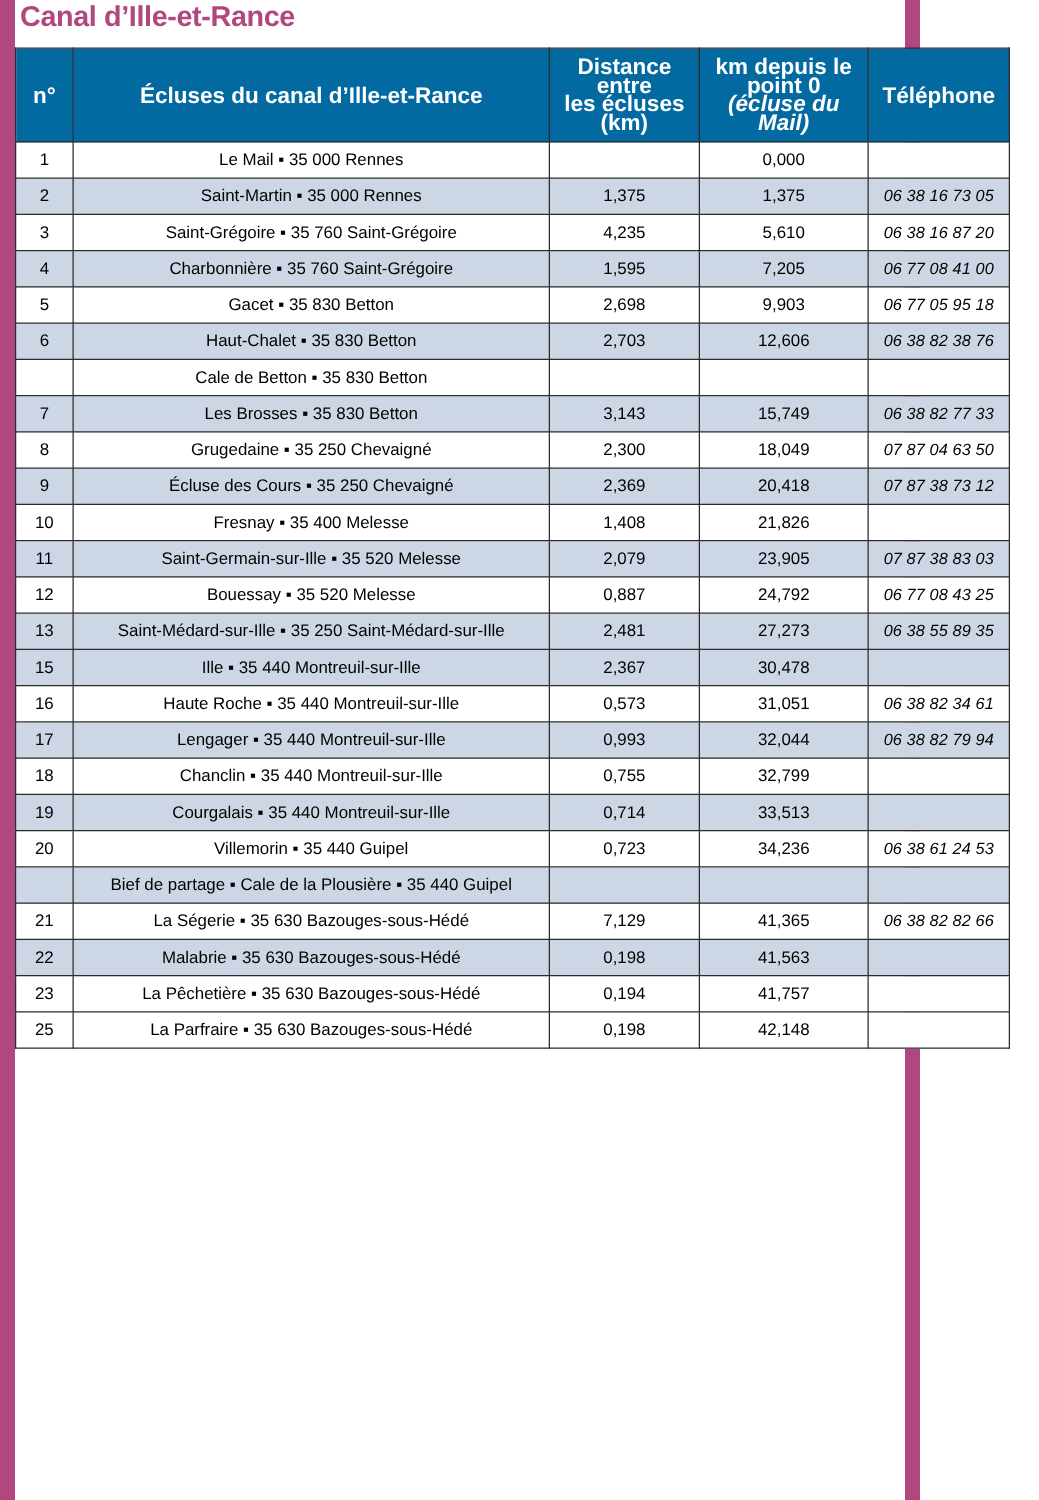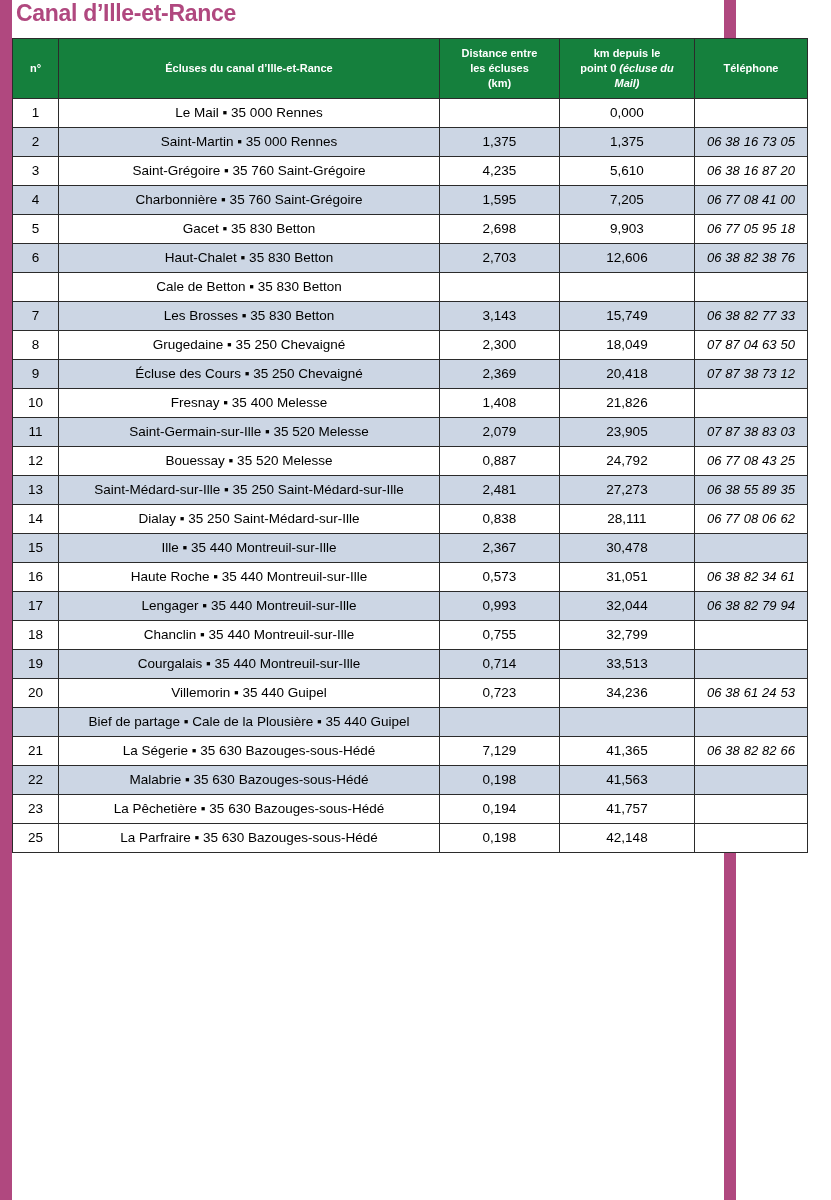--- a/index.html
+++ b/index.html
@@ -43,23 +43,23 @@
     border-collapse: collapse;
     width: 795px;
     margin: 0 auto;
     table-layout: fixed;
   }
   table.locks th, table.locks td {
     border: 1px solid #2b2b2b;
     box-sizing: border-box;
   }
   thead th {
-    background: #15803d;
+    background: #0369a1;
     color: #ffffff;
-    font-size: 11px;
+    font-size: 18px;
     font-weight: bold;
     line-height: 15px;
     text-align: center;
     padding: 7px 4px;
     vertical-align: middle;
   }
   thead th em {
     font-style: italic;
     font-weight: bold;
   }
@@ -212,27 +212,20 @@
           <td class="num">24,792</td>
           <td class="tel">06 77 08 43 25</td>
         </tr>
         <tr class="even">
           <td class="num">13</td>
           <td class="name">Saint-Médard-sur-Ille ▪ 35 250 Saint-Médard-sur-Ille</td>
           <td class="num">2,481</td>
           <td class="num">27,273</td>
           <td class="tel">06 38 55 89 35</td>
         </tr>
-        <tr class="odd">
-          <td class="num">14</td>
-          <td class="name">Dialay ▪ 35 250 Saint-Médard-sur-Ille</td>
-          <td class="num">0,838</td>
-          <td class="num">28,111</td>
-          <td class="tel">06 77 08 06 62</td>
-        </tr>
         <tr class="even">
           <td class="num">15</td>
           <td class="name">Ille ▪ 35 440 Montreuil-sur-Ille</td>
           <td class="num">2,367</td>
           <td class="num">30,478</td>
           <td class="tel"></td>
         </tr>
         <tr class="odd">
           <td class="num">16</td>
           <td class="name">Haute Roche ▪ 35 440 Montreuil-sur-Ille</td>

